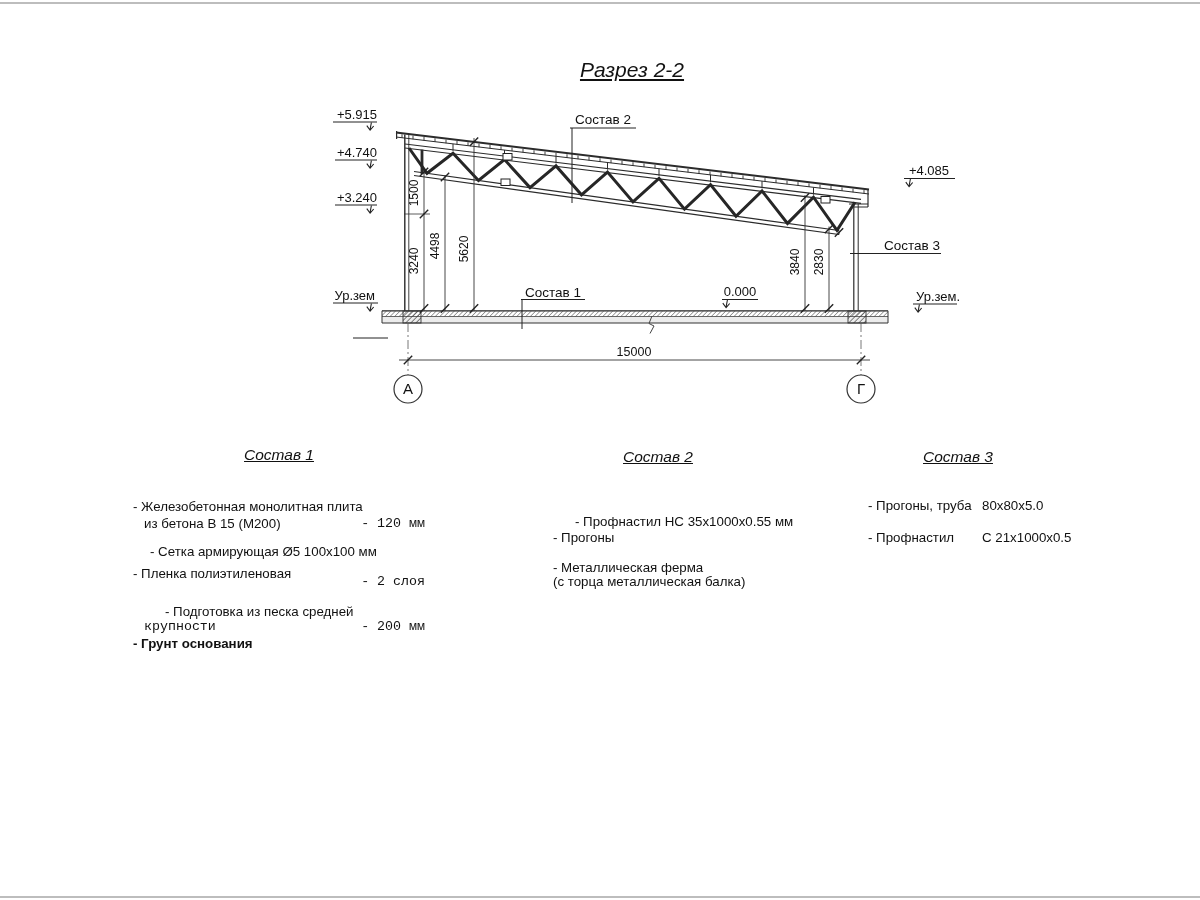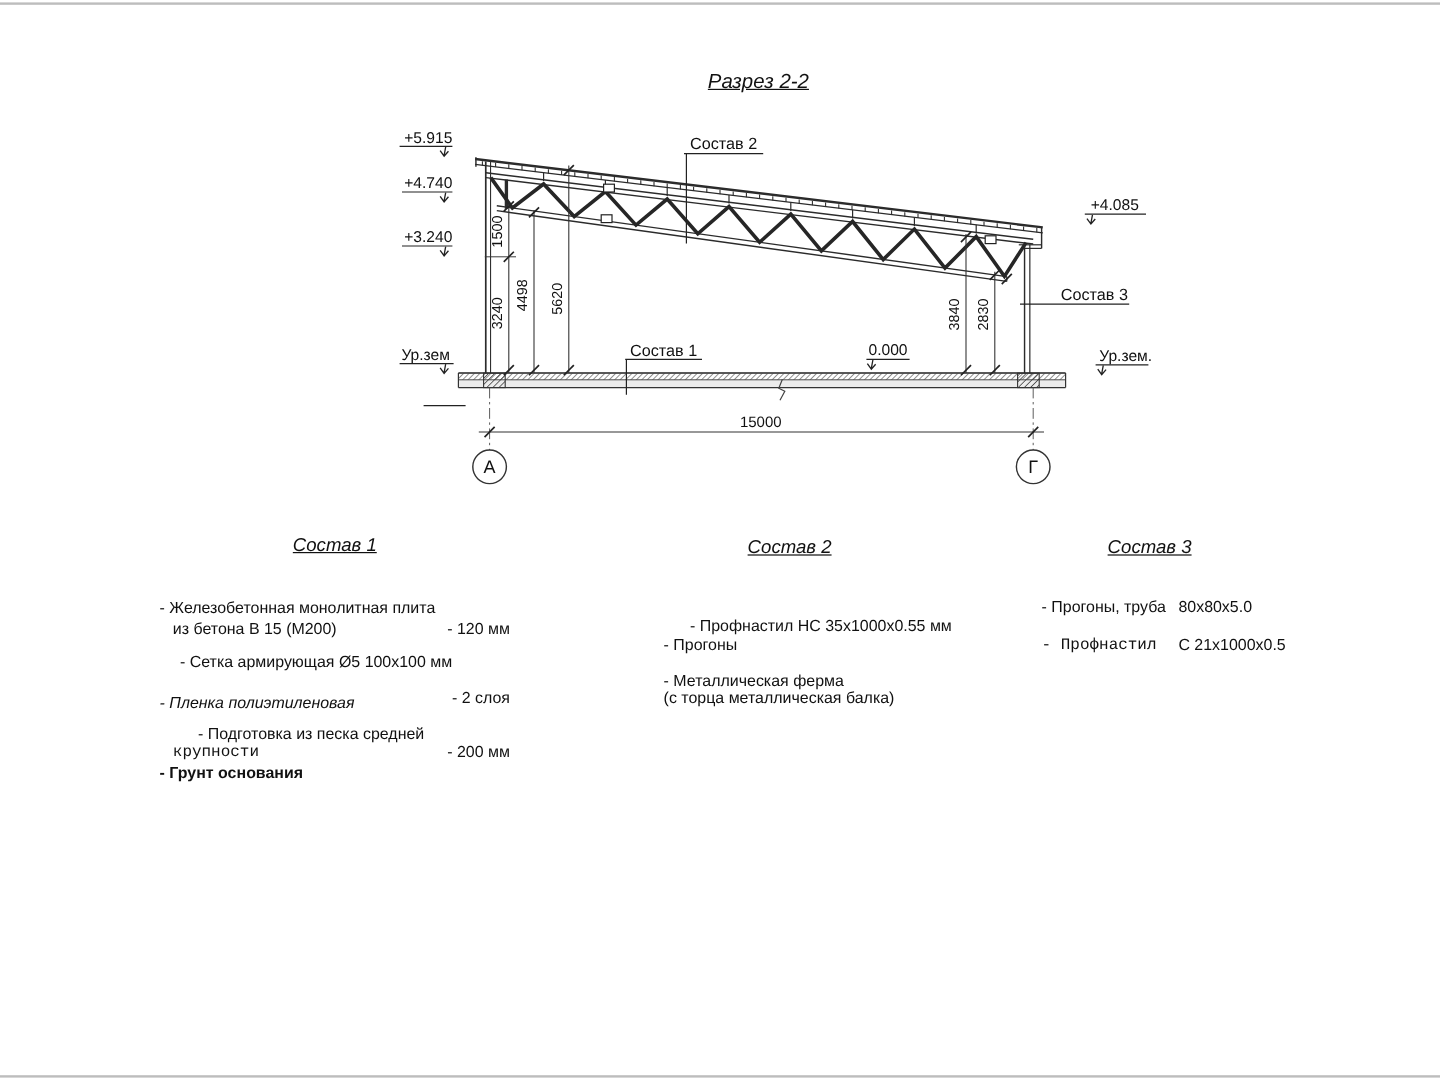--- a/index.html
+++ b/index.html
@@ -2,28 +2,28 @@
 <html><head>
 <meta charset="utf-8">
 <style>
   html,body{margin:0;padding:0;background:#fff;}
   body{width:1200px;height:900px;position:relative;overflow:hidden;
        font-family:"Liberation Sans",sans-serif;color:#111;}
   .page-edge{position:absolute;left:0;width:1200px;height:2px;background:#bdbdbd;}
   .edge-top{top:2px;}
   .edge-bottom{top:896px;}
   #drawing-title{position:absolute;left:557px;top:58px;width:150px;text-align:center;
-       font-size:17px;font-style:italic;text-decoration:underline;white-space:nowrap;}
+       font-size:21px;font-style:italic;text-decoration:underline;white-space:nowrap;}
   svg{position:absolute;left:0;top:0;}
   svg text{font-family:"Liberation Sans",sans-serif;fill:#111;}
   .spec{position:absolute;font-size:13.3px;}
   .spec .sp-title{position:absolute;top:0;left:0;right:0;text-align:center;
        font-size:15.5px;font-style:italic;text-decoration:underline;white-space:nowrap;}
   .spec .ln{position:absolute;left:0;white-space:nowrap;}
-  .spec .val{position:absolute;right:0;text-align:right;white-space:nowrap;}
+  .spec .val{position:absolute;right:0;text-align:right;white-space:nowrap;font-family:Liberation Mono, monospace;}
   .spec .val3{position:absolute;left:114px;white-space:nowrap;}
 </style>
 </head>
 <body>
 
 <div class="page-edge edge-top"></div>
 <div class="page-edge edge-bottom"></div>
 
 <div id="drawing-title">Разрез 2-2</div>
 
@@ -224,35 +224,35 @@
     <text x="912" y="250" text-anchor="middle">Состав 3</text>
   </g>
 </svg>
 
 <div class="spec" style="left:133px;top:446px;width:292px;height:230px;">
   <div class="sp-title">Состав 1</div>
   <div class="ln" style="top:53px;">- Железобетонная  монолитная плита</div>
   <div class="ln" style="top:70px;left:11px;">из бетона В 15 (М200)</div>
   <div class="val" style="top:70px;">- 120 мм</div>
   <div class="ln" style="top:98px;margin-left:17px;">- Сетка армирующая Ø5 100х100 мм</div>
-  <div class="ln" style="top:132px;font-style:italic;">- Пленка полиэтиленовая</div>
+  <div class="ln" style="top:120px;">- Пленка полиэтиленовая</div>
   <div class="val" style="top:128px;">-  2 слоя</div>
   <div class="ln" style="top:158px;margin-left:32px;">- Подготовка из песка средней</div>
   <div class="ln" style="top:173px;left:11px;font-family:Liberation Mono, monospace;">крупности</div>
   <div class="val" style="top:173px;">- 200 мм</div>
   <div class="ln" style="top:190px;font-weight:bold;">- Грунт основания</div>
 </div>
 
 <div class="spec" style="left:553px;top:448px;width:210px;height:150px;">
   <div class="sp-title">Состав 2</div>
   <div class="ln" style="top:66px;margin-left:22px;">- Профнастил НС 35х1000х0.55 мм</div>
   <div class="ln" style="top:82px;text-align:right;">- Прогоны</div>
   <div class="ln" style="top:112px;">- Металлическая ферма</div>
   <div class="ln" style="top:126px;">(с торца металлическая балка)</div>
 </div>
 
 <div class="spec" style="left:868px;top:448px;width:180px;height:110px;">
   <div class="sp-title">Состав 3</div>
   <div class="ln" style="top:50px;">- Прогоны, труба</div>
   <div class="val3" style="top:50px;">80х80х5.0</div>
-  <div class="ln" style="top:82px;font-family:Liberation Mono, monospace;">- Профнастил</div>
+  <div class="ln" style="top:82px;">- Профнастил</div>
   <div class="val3" style="top:82px;">С 21х1000х0.5</div>
 </div>
 
 </body></html>

